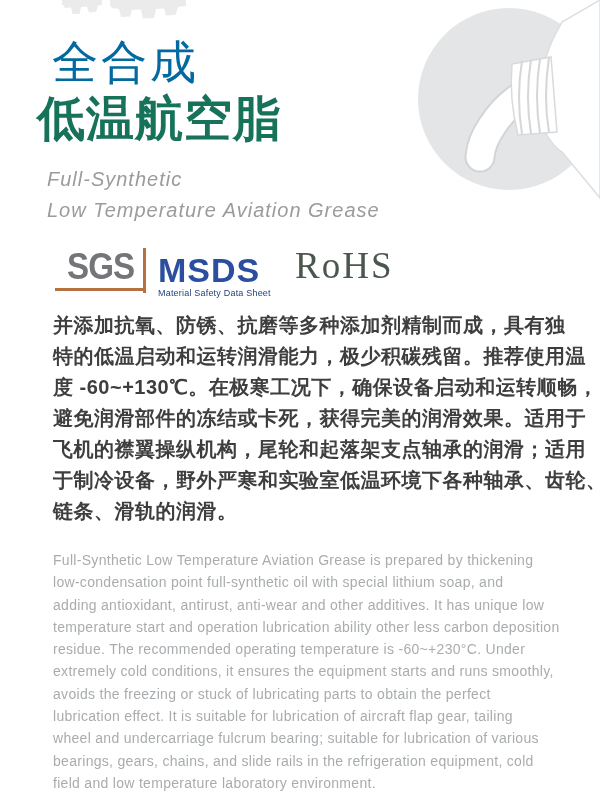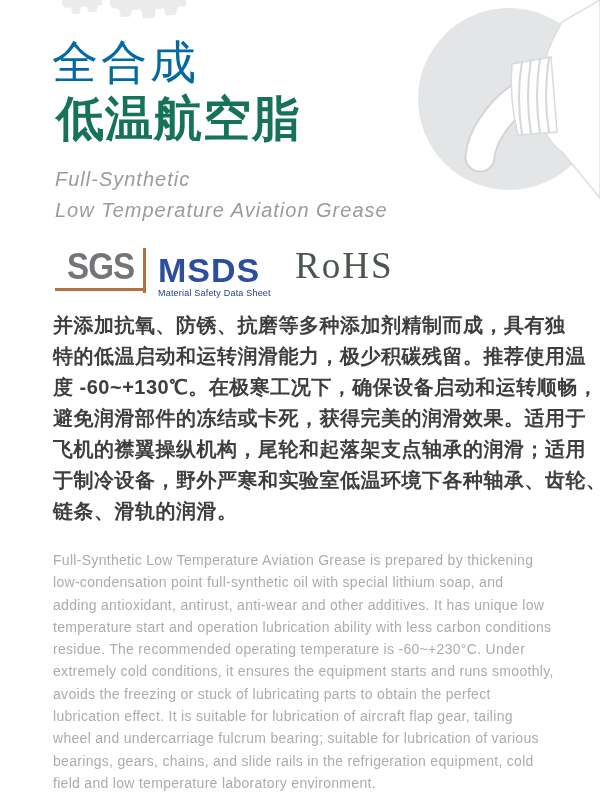--- a/index.html
+++ b/index.html
@@ -16,26 +16,26 @@
   
   .hero{position:absolute;left:410px;top:0;width:190px;height:208px;overflow:hidden;}
 
   
   .title-cn-1{
     position:absolute;left:52px;top:36px;
     font-size:46px;font-weight:400;color:#0369a1;
     letter-spacing:3px;line-height:52px;white-space:nowrap;
   }
   .title-cn-2{
-    position:absolute;left:56px;top:92px;
+    position:absolute;left:37px;top:92px;
     font-size:48px;font-weight:700;color:#17725a;
     letter-spacing:1px;line-height:54px;white-space:nowrap;
   }
   .subtitle{
-    position:absolute;left:55px;top:164px;
+    position:absolute;left:47px;top:164px;
     font-size:20px;font-style:italic;color:#9b9b9d;
     line-height:31px;letter-spacing:1px;white-space:nowrap;
   }
 
   
   .logos{position:absolute;left:55px;top:244px;width:340px;height:56px;}
   .sgs{position:absolute;left:0;top:2px;width:100px;height:50px;}
   .sgs-text{
     position:absolute;left:12px;top:0;
     font-size:36px;font-weight:700;color:#747578;
@@ -132,21 +132,21 @@
     <div>避免润滑部件的冻结或卡死，获得完美的润滑效果。适用于</div>
     <div>飞机的襟翼操纵机构，尾轮和起落架支点轴承的润滑；适用</div>
     <div>于制冷设备，野外严寒和实验室低温环境下各种轴承、齿轮、</div>
     <div>链条、滑轨的润滑。</div>
   </div>
 
   <div class="en-paragraph">
     <div>Full-Synthetic Low Temperature Aviation Grease is prepared by thickening</div>
     <div>low-condensation point full-synthetic oil with special lithium soap, and</div>
     <div>adding antioxidant, antirust, anti-wear and other additives. It has unique low</div>
-    <div>temperature start and operation lubrication ability with less carbon conditions</div>
+    <div>temperature start and operation lubrication ability other less carbon deposition</div>
     <div>residue. The recommended operating temperature is -60~+230°C. Under</div>
     <div>extremely cold conditions, it ensures the equipment starts and runs smoothly,</div>
     <div>avoids the freezing or stuck of lubricating parts to obtain the perfect</div>
     <div>lubrication effect. It is suitable for lubrication of aircraft flap gear, tailing</div>
     <div>wheel and undercarriage fulcrum bearing; suitable for lubrication of various</div>
     <div>bearings, gears, chains, and slide rails in the refrigeration equipment, cold</div>
     <div>field and low temperature laboratory environment.</div>
   </div>
 
 </div>

